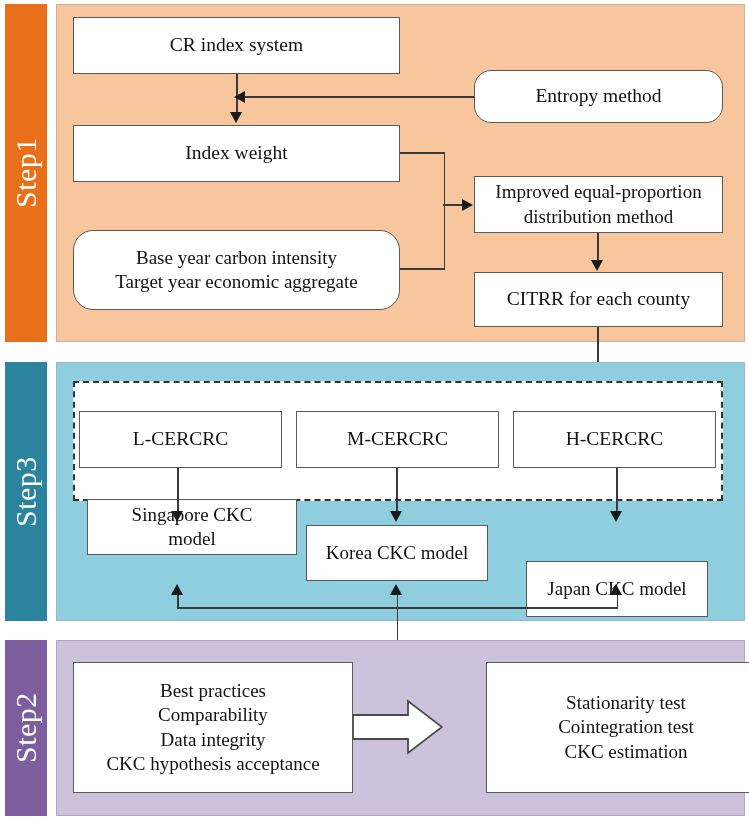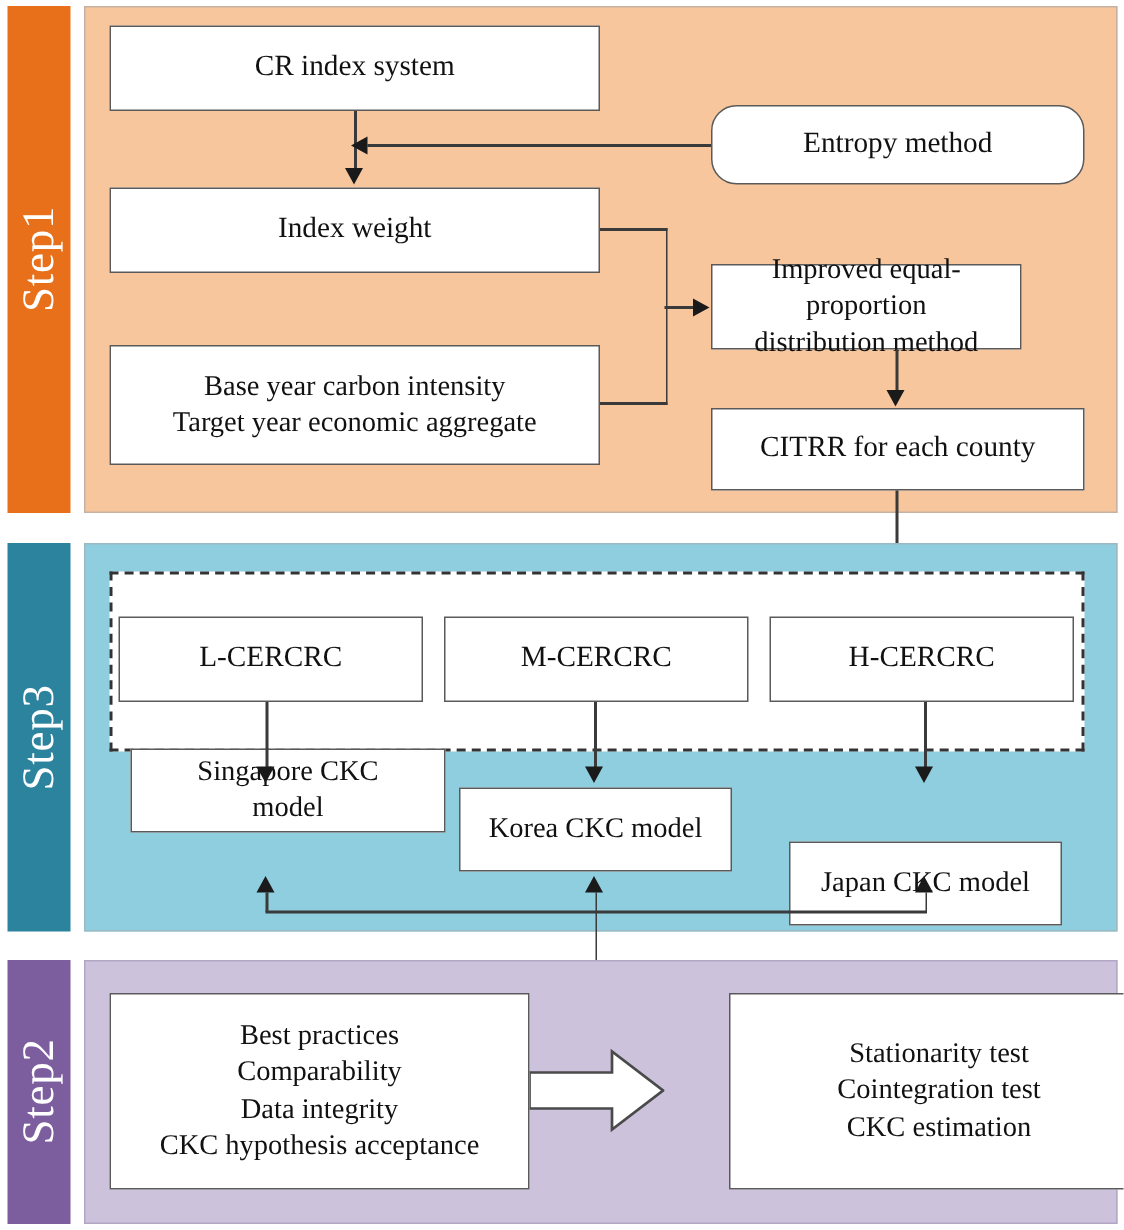--- a/index.html
+++ b/index.html
@@ -81,26 +81,26 @@
   </div>
 
   <div class="node" style="left:474px;top:70px;width:249px;height:53px;border-radius:17px;">
     <span class="lines">Entropy method</span>
   </div>
 
   <div class="node" style="left:73px;top:125px;width:327px;height:57px;">
     <span class="lines">Index weight</span>
   </div>
 
-  <div class="node small" style="left:474px;top:176px;width:207px;height:57px;">
+  <div class="node small" style="left:474px;top:176px;width:249px;height:57px;">
     <span class="lines">Improved equal-proportion
 distribution method</span>
   </div>
 
-  <div class="node small" style="left:73px;top:230px;width:327px;height:80px;">
+  <div class="node small" style="left:73px;top:230px;width:327px;height:80px;border-radius:20px;">
     <span class="lines">Base year carbon intensity
 Target year economic aggregate</span>
   </div>
 
   <div class="node" style="left:474px;top:272px;width:249px;height:55px;">
     <span class="lines">CITRR for each county</span>
   </div>
 
   <div class="ln vln" style="left:236px;top:74px;height:40px;"></div>
   <div class="arw arw-down" style="left:230px;top:112px;"></div>

